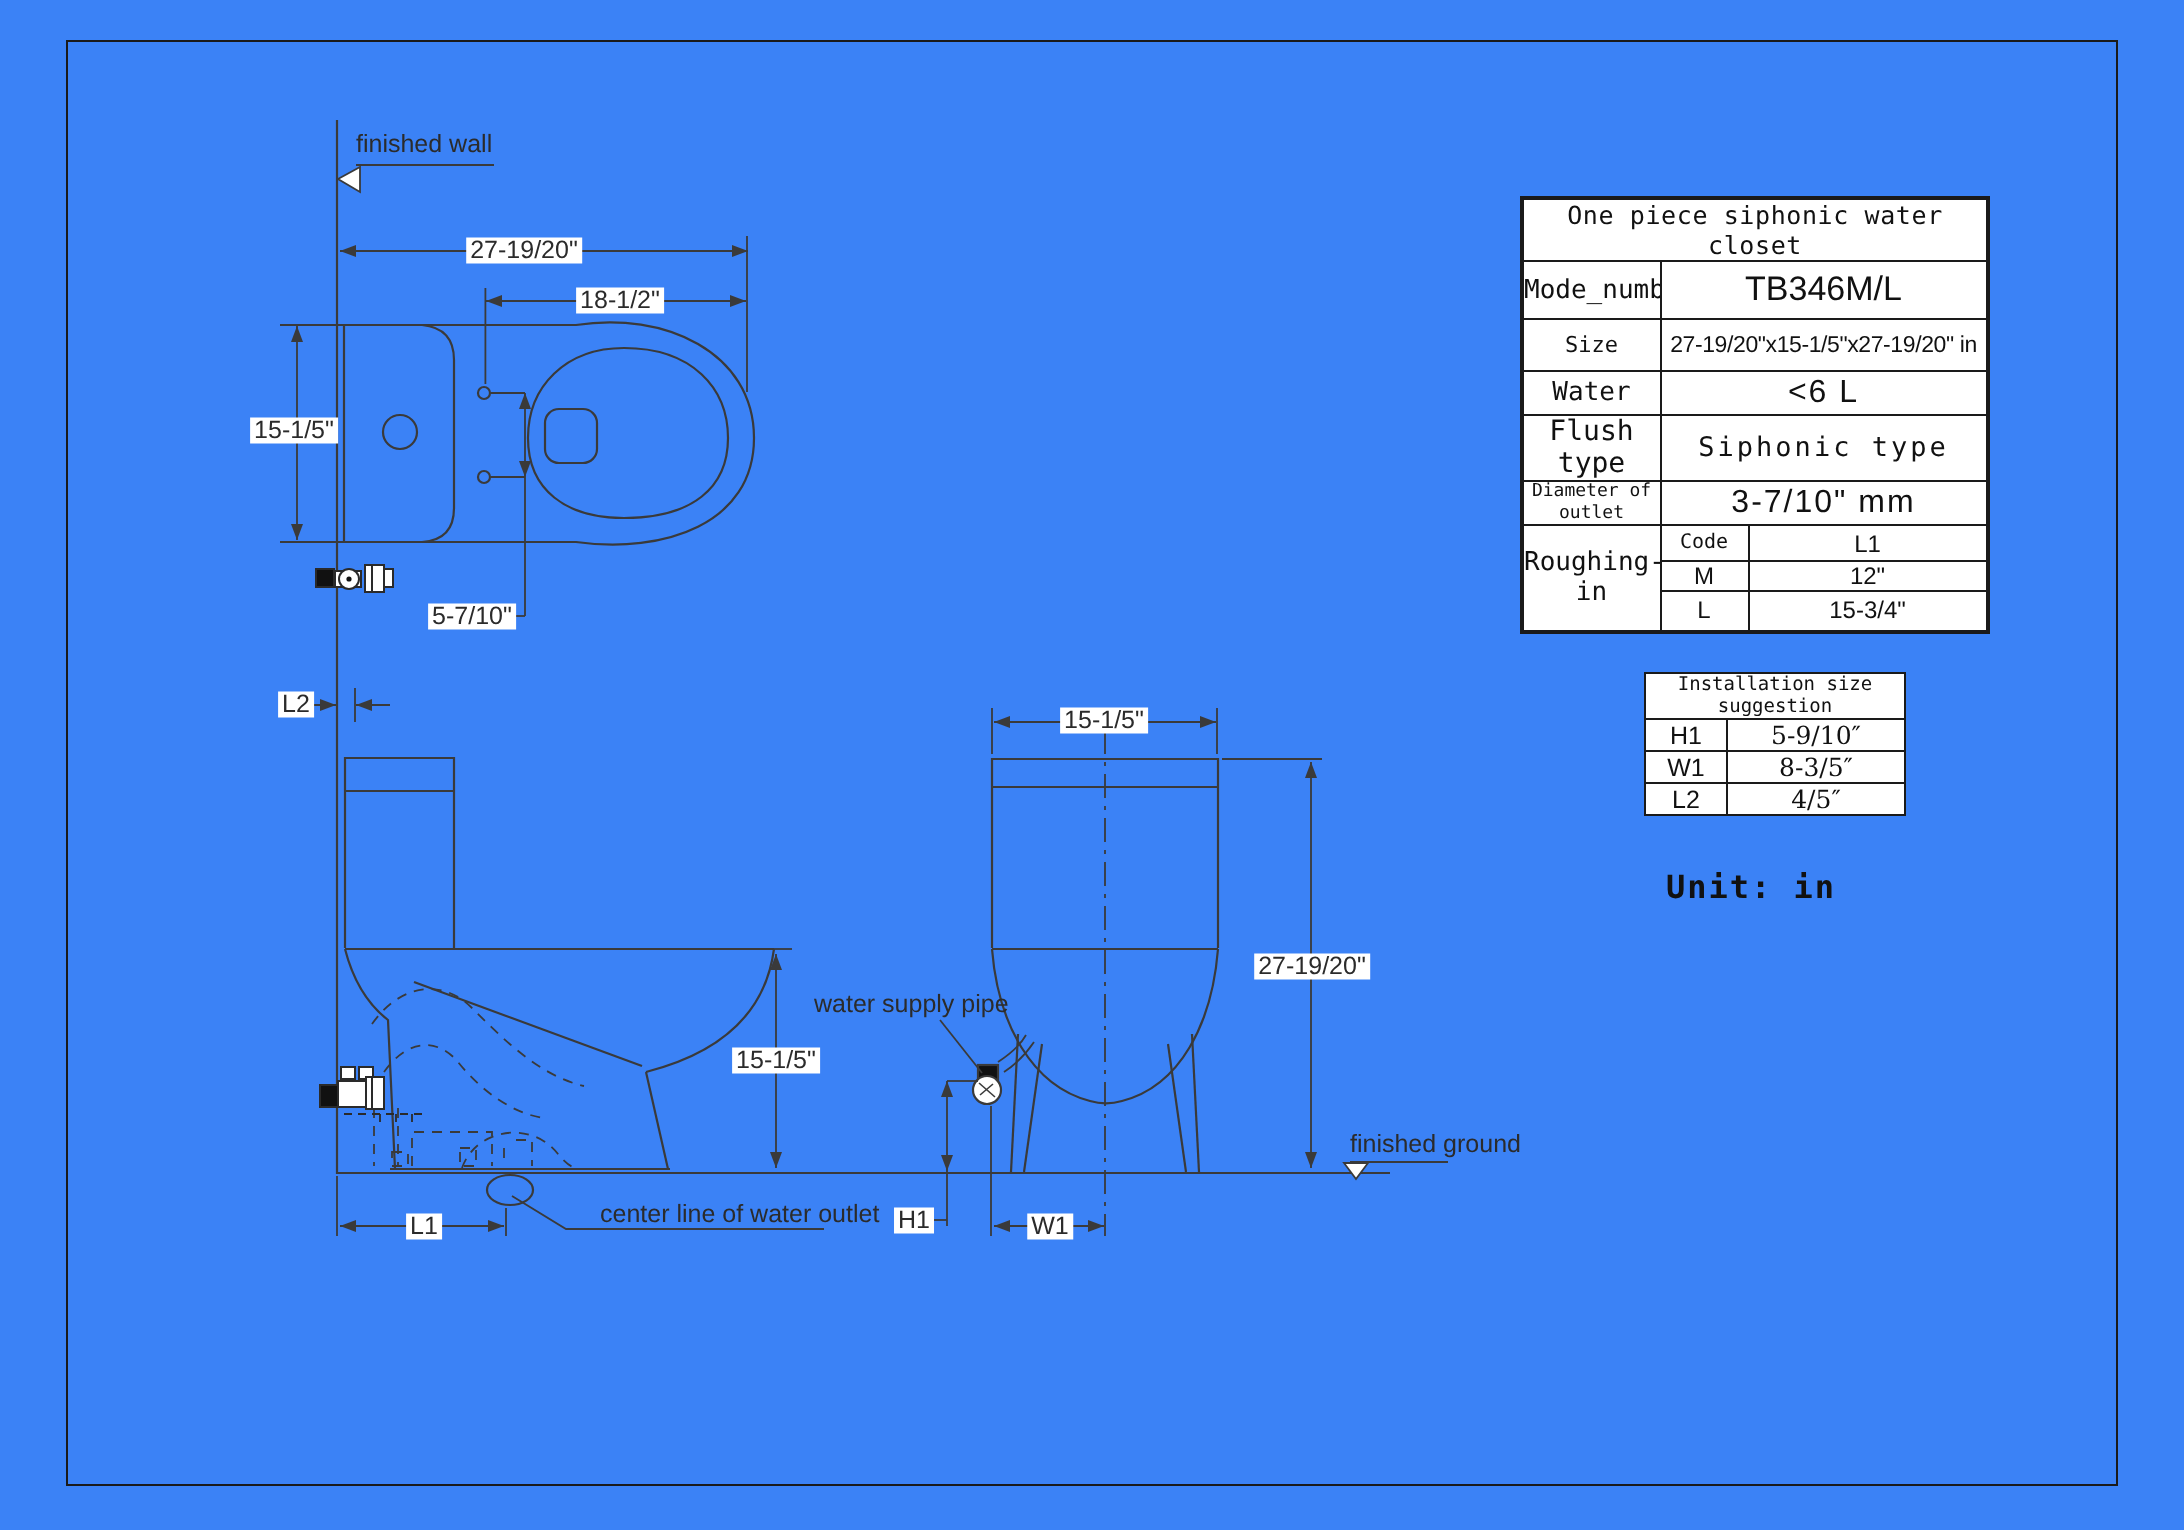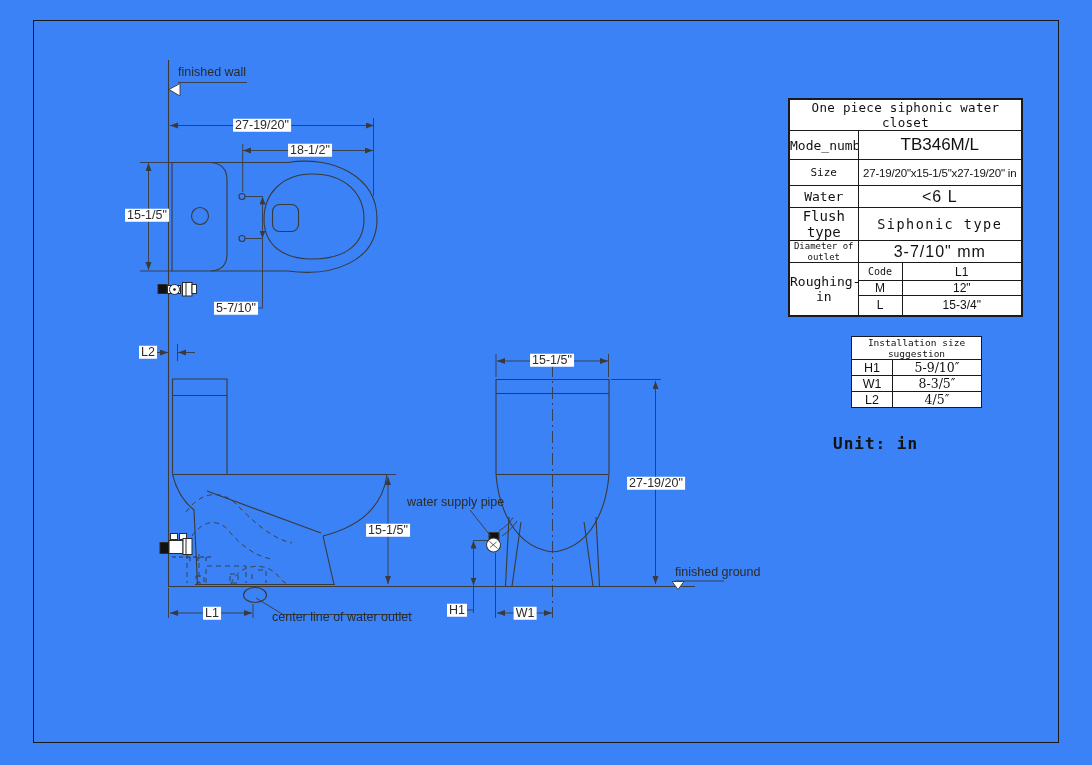--- a/index.html
+++ b/index.html
@@ -5,22 +5,22 @@
   html,body{margin:0;padding:0;background:#fff;}
   .page{position:relative;width:1092px;height:765px;background:#3b82f6;overflow:hidden;
         font-family:"Liberation Sans",sans-serif;color:#1f1f1f;}
   .frame{position:absolute;left:33px;top:20px;width:1024px;height:721px;border:1.5px solid #1a1a1a;}
   svg.draw{position:absolute;left:0;top:0;}
   .lbl{position:absolute;font-size:12.5px;color:#2b2b2b;white-space:nowrap;line-height:1;}
   .dim{position:absolute;font-size:12.5px;color:#2b2b2b;white-space:nowrap;line-height:1;
        transform:translate(-50%,-50%);background:#fff;padding:0 2px;}
   table.t{position:absolute;border-collapse:collapse;table-layout:fixed;background:#fff;color:#111;}
   table.t td{border:1px solid #1a1a1a;text-align:center;vertical-align:middle;padding:0;overflow:hidden;}
-  table.spec{left:760px;top:98px;width:233px;border:2px solid #1a1a1a;margin-left:28px;}
-  table.inst{left:851px;top:336px;width:130px;border:1.5px solid #1a1a1a;}
+  table.spec{left:760px;top:98px;width:233px;border:2px solid #1a1a1a;}
+  table.inst{left:822px;top:336px;width:130px;border:1.5px solid #1a1a1a;}
   .spec .hdr{font-family:"DejaVu Sans Mono","Liberation Mono",monospace;font-size:12.5px;letter-spacing:.3px;}
   .spec .lab{font-family:"DejaVu Sans Mono","Liberation Mono",monospace;font-size:13px;}
   .spec .lab2{font-family:"DejaVu Sans Mono","Liberation Mono",monospace;font-size:9px;line-height:1.15;}
   .spec .big{font-size:17px;}
   .spec .med{font-size:16px;letter-spacing:1px;}
   .spec .siph{font-family:"DejaVu Sans Mono","Liberation Mono",monospace;font-size:13.5px;letter-spacing:1.5px;}
   .spec .sm{font-size:11.5px;letter-spacing:-0.2px;}
   .spec .code{font-family:"DejaVu Sans Mono","Liberation Mono",monospace;font-size:10px;text-align:center;}
   .spec .val{font-size:12px;}
   .inst .hdr{font-family:"DejaVu Sans Mono","Liberation Mono",monospace;font-size:9.5px;}
@@ -170,21 +170,21 @@
       <line x1="473.5" y1="540.5" x2="473.5" y2="585.5" marker-start="url(#ars)" marker-end="url(#ar)"></line>
       <line x1="473.5" y1="585.5" x2="473.5" y2="613"></line>
       <line x1="466" y1="610" x2="473.5" y2="610"></line>
       <line x1="497" y1="613" x2="552" y2="613" marker-start="url(#ars)" marker-end="url(#ar)"></line>
     </g>
   </svg>
 
   <span class="lbl" style="left:178px;top:66px;">finished wall</span>
   <span class="lbl" style="left:675px;top:566px;">finished ground</span>
   <span class="lbl" style="left:407px;top:496px;">water supply pipe</span>
-  <span class="lbl" style="left:272px;top:601px;margin-top:10px;">center line of water outlet</span>
+  <span class="lbl" style="left:300px;top:601px;">center line of water outlet</span>
 
   <span class="dim" style="left:262px;top:125px;">27-19/20"</span>
   <span class="dim" style="left:310px;top:150px;">18-1/2"</span>
   <span class="dim" style="left:147px;top:215px;">15-1/5"</span>
   <span class="dim" style="left:236px;top:308px;">5-7/10"</span>
   <span class="dim" style="left:148px;top:352px;">L2</span>
   <span class="dim" style="left:388px;top:530px;">15-1/5"</span>
   <span class="dim" style="left:212px;top:613px;">L1</span>
   <span class="dim" style="left:457px;top:610px;">H1</span>
   <span class="dim" style="left:525px;top:613px;">W1</span>

